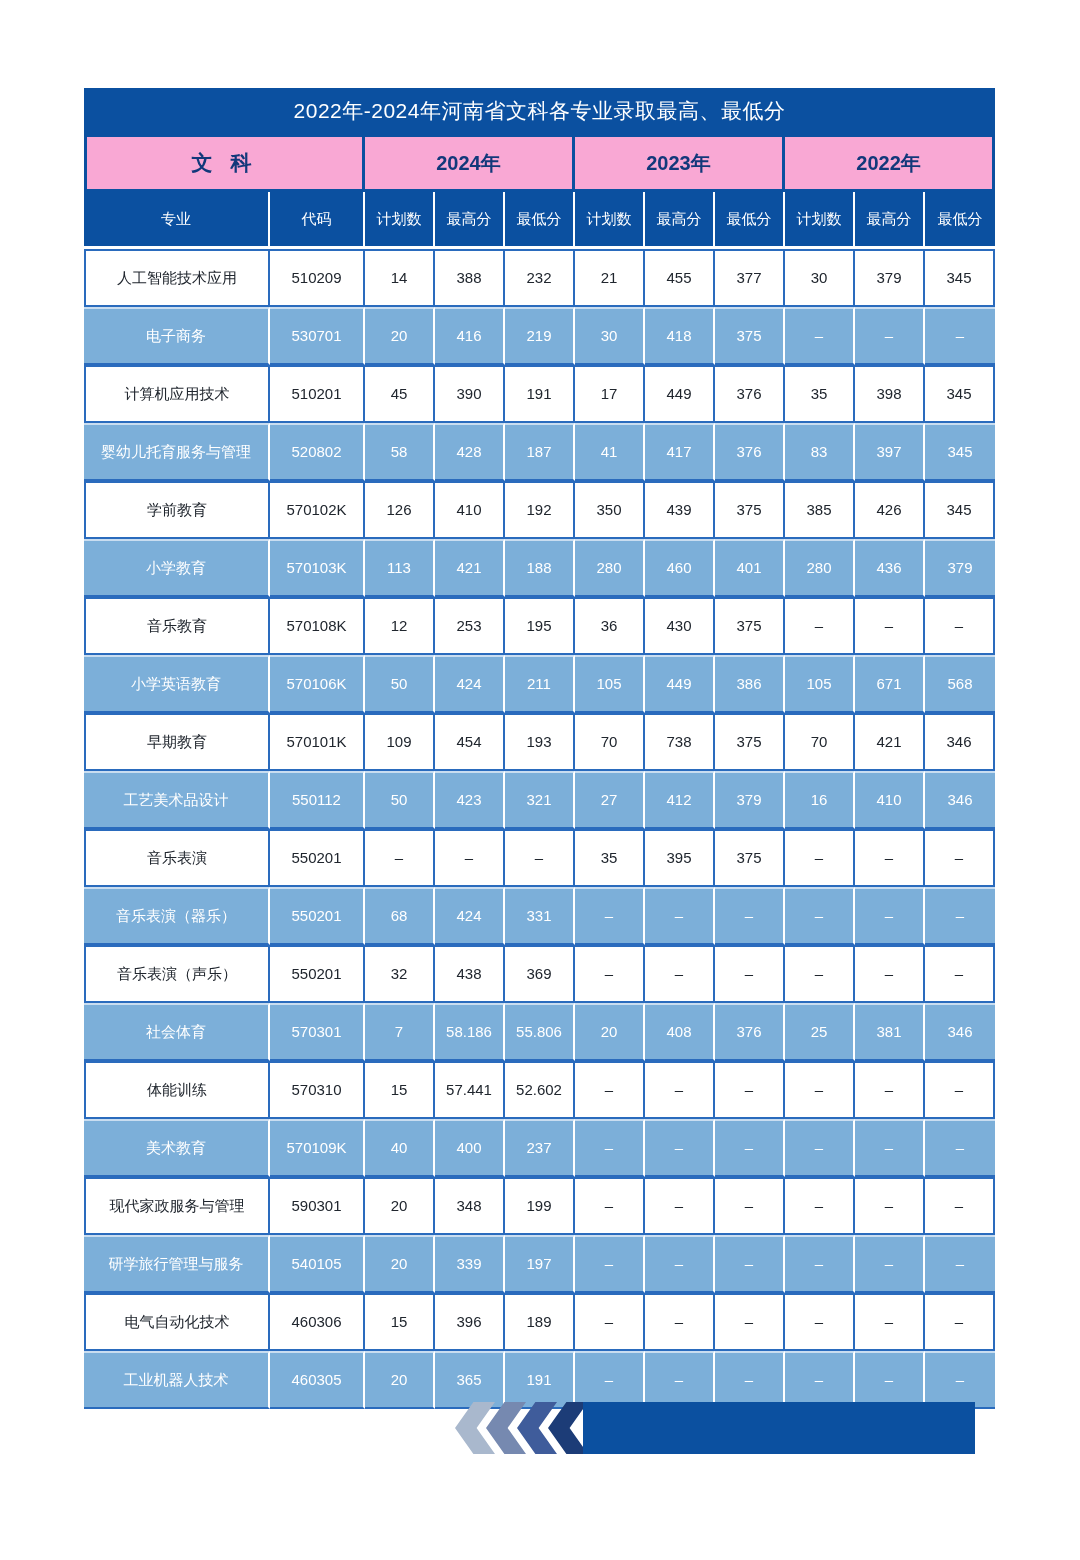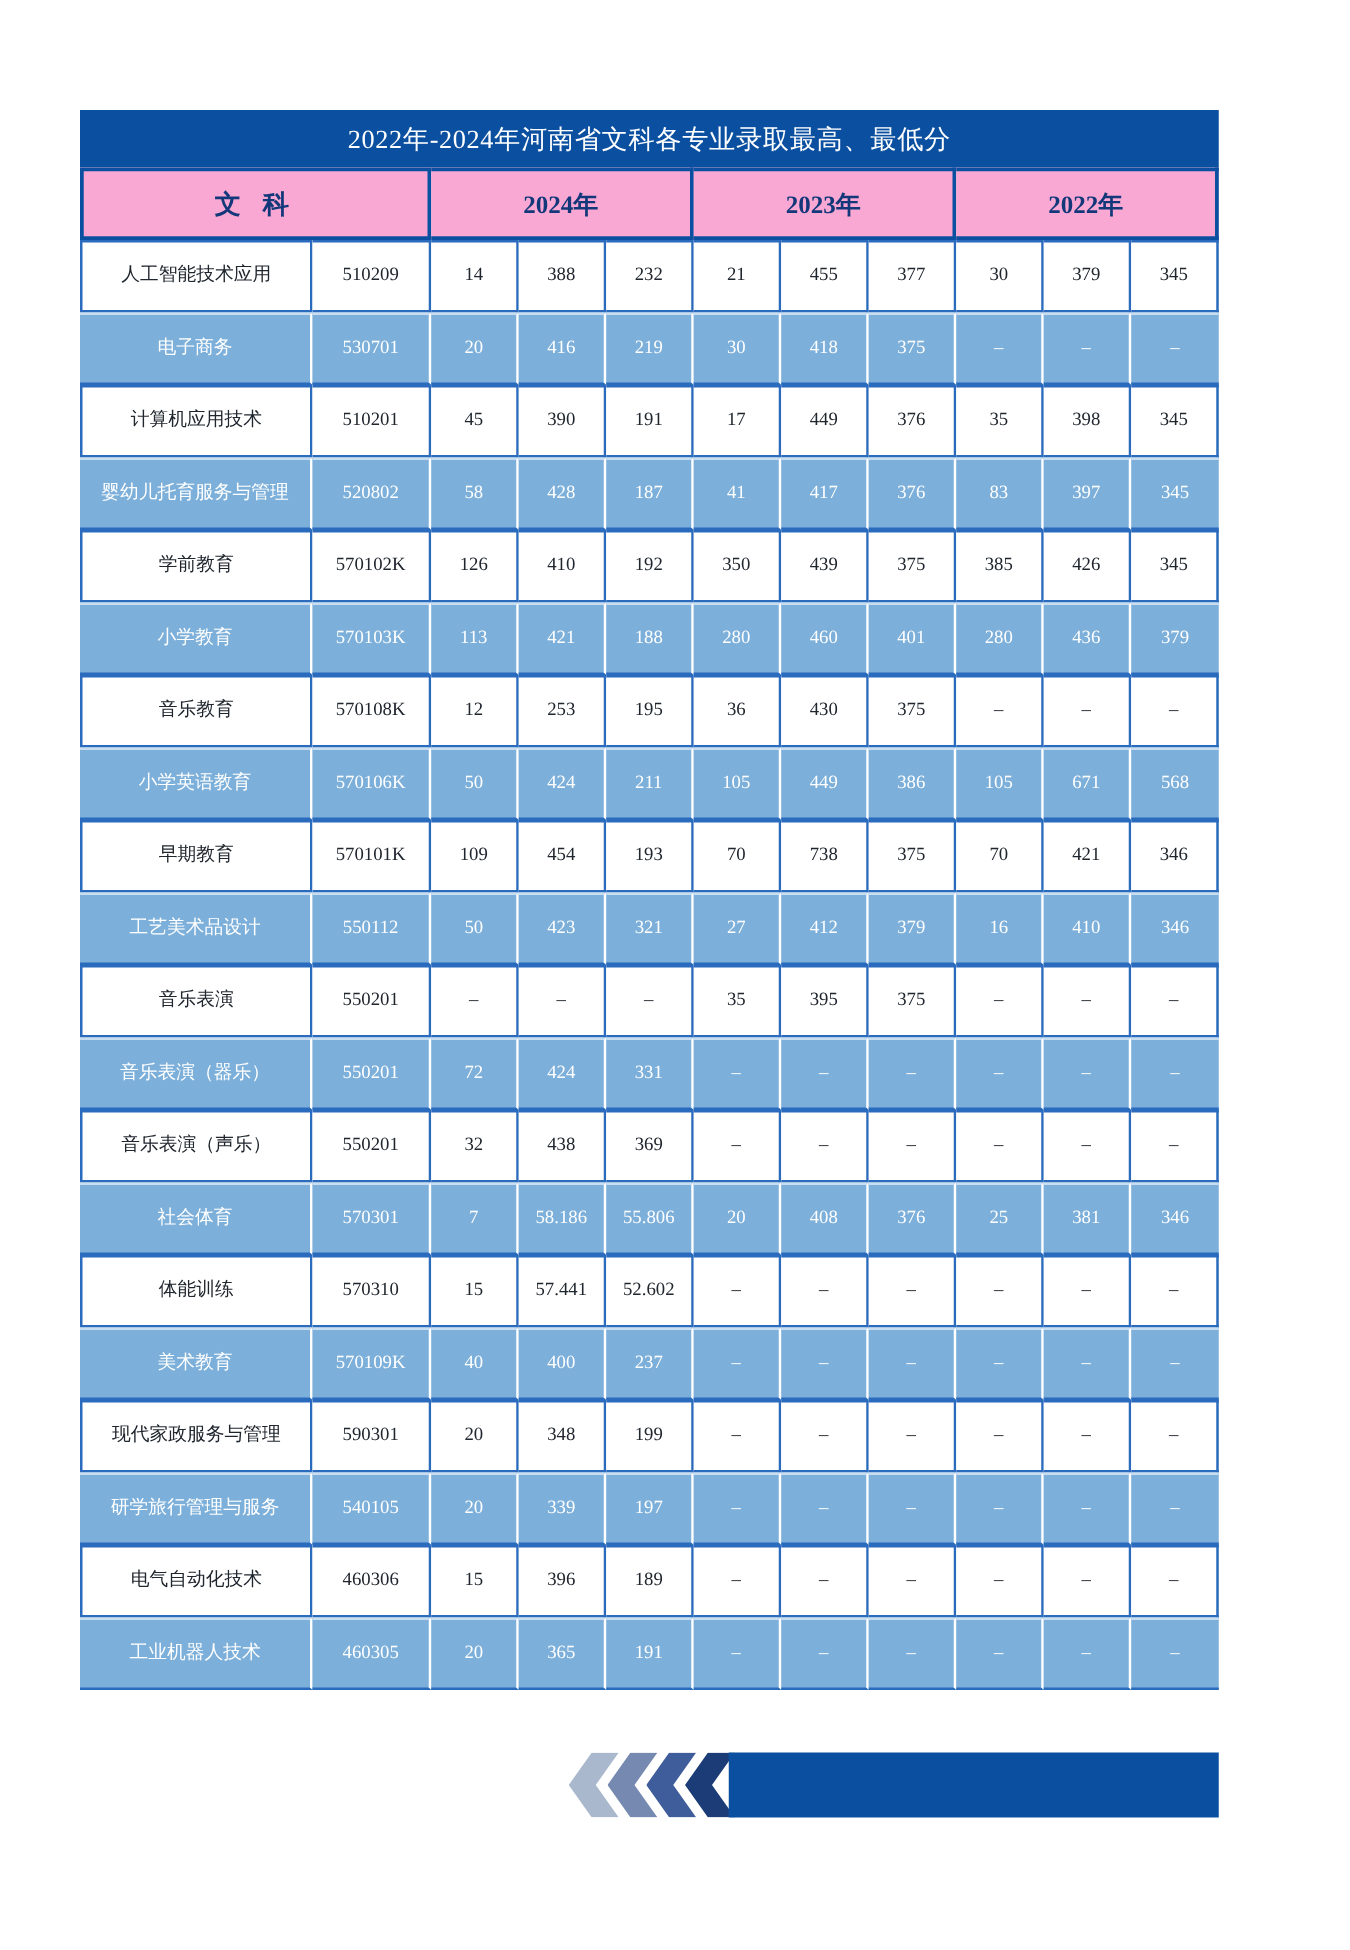--- a/index.html
+++ b/index.html
@@ -12,24 +12,23 @@
     height: 1560px;
     background: #ffffff;
     font-family: "Liberation Sans", "DejaVu Sans", sans-serif;
     position: relative;
     overflow: hidden;
   }
 
   
   #score-table-wrap {
     position: absolute;
-    left: 64px;
+    left: 84px;
     top: 88px;
     width: 901px;
-    font-family: Liberation Serif, serif;
   }
 
   table.score-table {
     width: 901px;
     border-collapse: separate;
     border-spacing: 0;
     table-layout: fixed;
   }
 
   
@@ -160,20 +159,33 @@
     <thead>
       <tr class="title-band">
         <td colspan="11">2022年-2024年河南省文科各专业录取最高、最低分</td>
       </tr>
       <tr class="year-band">
         <td class="subject-cell" colspan="2">文  科</td>
         <td colspan="3">2024年</td>
         <td colspan="3">2023年</td>
         <td colspan="3">2022年</td>
       </tr>
+      <tr class="col-head">
+        <td>专业</td>
+        <td>代码</td>
+        <td>计划数</td>
+        <td>最高分</td>
+        <td>最低分</td>
+        <td>计划数</td>
+        <td>最高分</td>
+        <td>最低分</td>
+        <td>计划数</td>
+        <td>最高分</td>
+        <td>最低分</td>
+      </tr>
     </thead>
 
     <tbody id="table-body">
         <tr class="row-white">
           <td class="major-cell">人工智能技术应用</td>
           <td>510209</td>
           <td>14</td>
           <td>388</td>
           <td>232</td>
           <td>21</td>
@@ -309,21 +321,21 @@
           <td>35</td>
           <td>395</td>
           <td>375</td>
           <td class="dash">–</td>
           <td class="dash">–</td>
           <td class="dash">–</td>
         </tr>
         <tr class="row-blue">
           <td class="major-cell">音乐表演（器乐）</td>
           <td>550201</td>
-          <td>72</td>
+          <td>68</td>
           <td>424</td>
           <td>331</td>
           <td class="dash">–</td>
           <td class="dash">–</td>
           <td class="dash">–</td>
           <td class="dash">–</td>
           <td class="dash">–</td>
           <td class="dash">–</td>
         </tr>
         <tr class="row-white">

